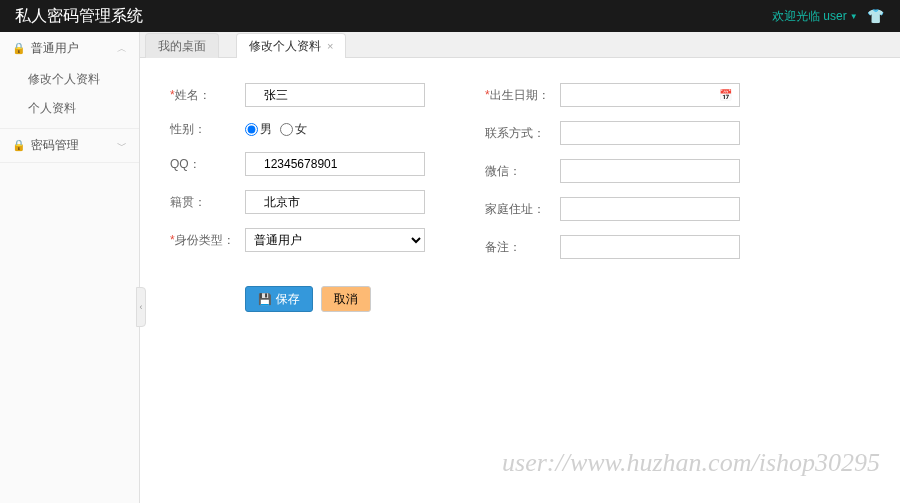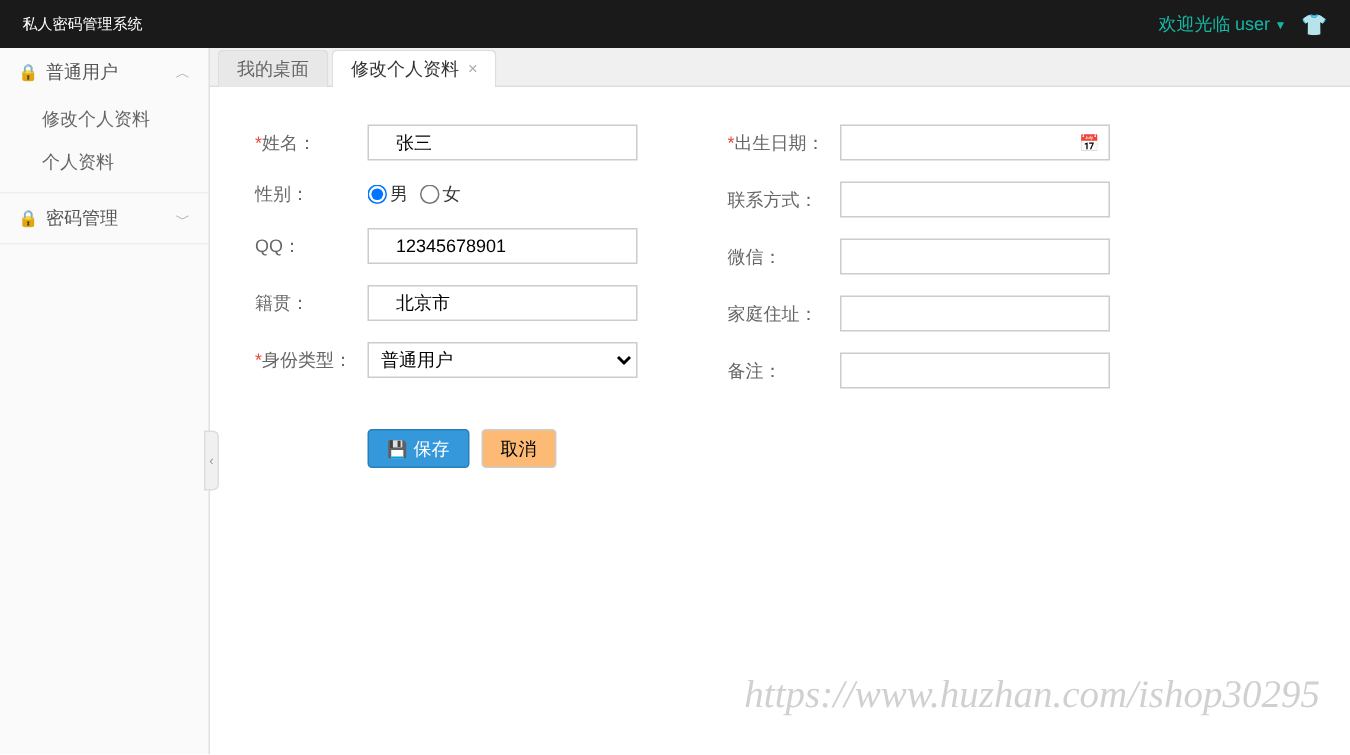--- a/index.html
+++ b/index.html
@@ -1,20 +1,20 @@
 <!DOCTYPE html>
 <html><head>
 <meta charset="utf-8">
 <style>
 * { box-sizing: border-box; margin: 0; padding: 0; }
 body { font-family: "Microsoft YaHei", Arial, sans-serif; font-size: 12px; color: #333; background: #fff; width: 900px; height: 503px; overflow: hidden; position: relative; }
 
 
 .header { background: #1a1a1a; color: #fff; height: 32px; display: flex; align-items: center; justify-content: space-between; padding: 0 15px; }
-.header-title { font-size: 10px; }
+.header-title { font-size: 16px; }
 .header-right { display: flex; align-items: center; gap: 10px; }
 .user-menu { color: #14b8a6; display: flex; align-items: center; gap: 3px; cursor: pointer; }
 .chevron { font-size: 8px; }
 .tshirt-icon { color: #fff; font-size: 14px; }
 
 
 .layout { display: flex; height: calc(100% - 32px); }
 
 
 .sidebar { width: 140px; background: #fafafa; border-right: 1px solid #e0e0e0; position: relative; }
@@ -23,21 +23,21 @@
 .nav-group-title { display: flex; align-items: center; gap: 5px; }
 .nav-icon { color: #999; font-size: 11px; }
 .nav-chevron { color: #aaa; font-size: 10px; }
 .nav-items { padding-bottom: 5px; }
 .nav-item { padding: 6px 12px 6px 28px; cursor: pointer; color: #666; }
 .collapse-handle { position: absolute; left: 136px; top: 255px; width: 10px; height: 40px; background: #f0f0f0; border: 1px solid #ddd; border-radius: 0 4px 4px 0; display: flex; align-items: center; justify-content: center; color: #999; cursor: pointer; font-size: 9px; }
 
 
 .main { flex: 1; display: flex; flex-direction: column; }
 .tabs { background: #f0f0f0; border-bottom: 1px solid #ddd; display: flex; height: 26px; padding-left: 5px; }
-.tab { display: flex; align-items: center; padding: 0 12px; border: 1px solid #ddd; border-bottom: none; background: #e8e8e8; margin-right: 2px; border-radius: 4px 4px 0 0; cursor: pointer; color: #666; position: relative; top: 1px; }
+.tab { display: flex; align-items: center; padding: 0 12px; border: 1px solid #ddd; border-bottom: none; background: #e8e8e8; margin-right: 17px; border-radius: 4px 4px 0 0; cursor: pointer; color: #666; position: relative; top: 1px; }
 .tab.active { background: #fff; color: #333; }
 .tab-close { margin-left: 6px; color: #aaa; font-size: 11px; }
 
 .content { flex: 1; padding: 25px 30px; }
 .form { display: flex; gap: 60px; }
 .form-col { display: flex; flex-direction: column; gap: 14px; }
 .form-row { display: flex; align-items: center; }
 .form-label { width: 75px; color: #666; padding-right: 8px; }
 .req { color: #e74c3c; }
 .form-input { width: 180px; height: 24px; border: 1px solid #ccc; padding: 0 18px; font-size: 12px; font-family: inherit; }
@@ -173,13 +173,13 @@
           <div class="form-row">
             <span class="form-label"><span>备注</span><span>：</span></span>
             <input class="form-input wide" value="" style="">
           </div>
         </div>
       </div>
     </div>
   </div>
 </div>
 
-<div class="watermark">https://www.huzhan.com/ishop30295</div>
+<div class="watermark">user://www.huzhan.com/ishop30295</div>
 
 </body></html>

